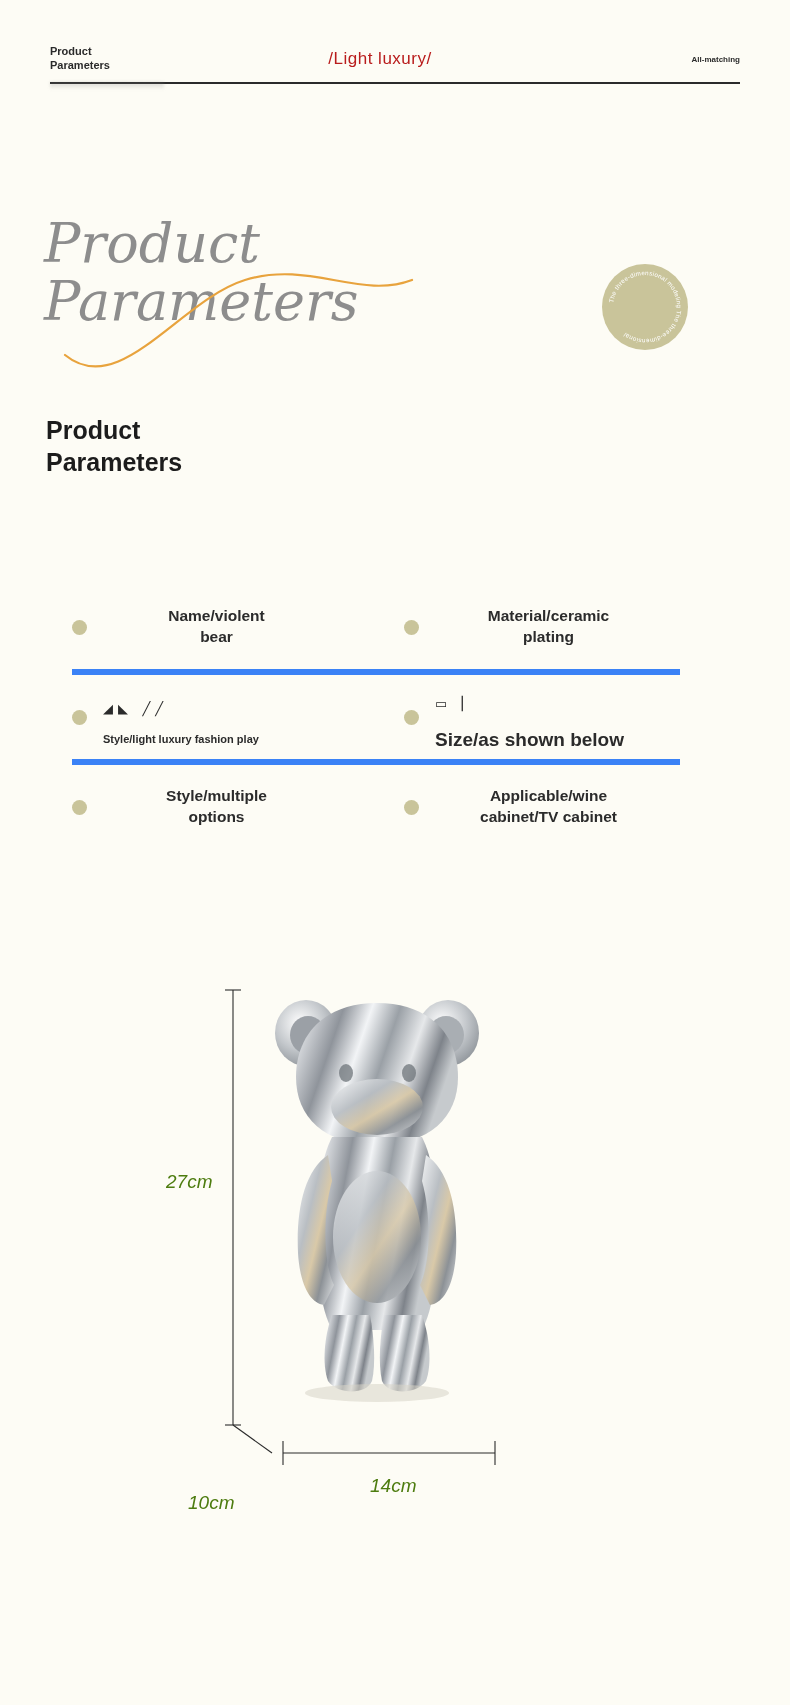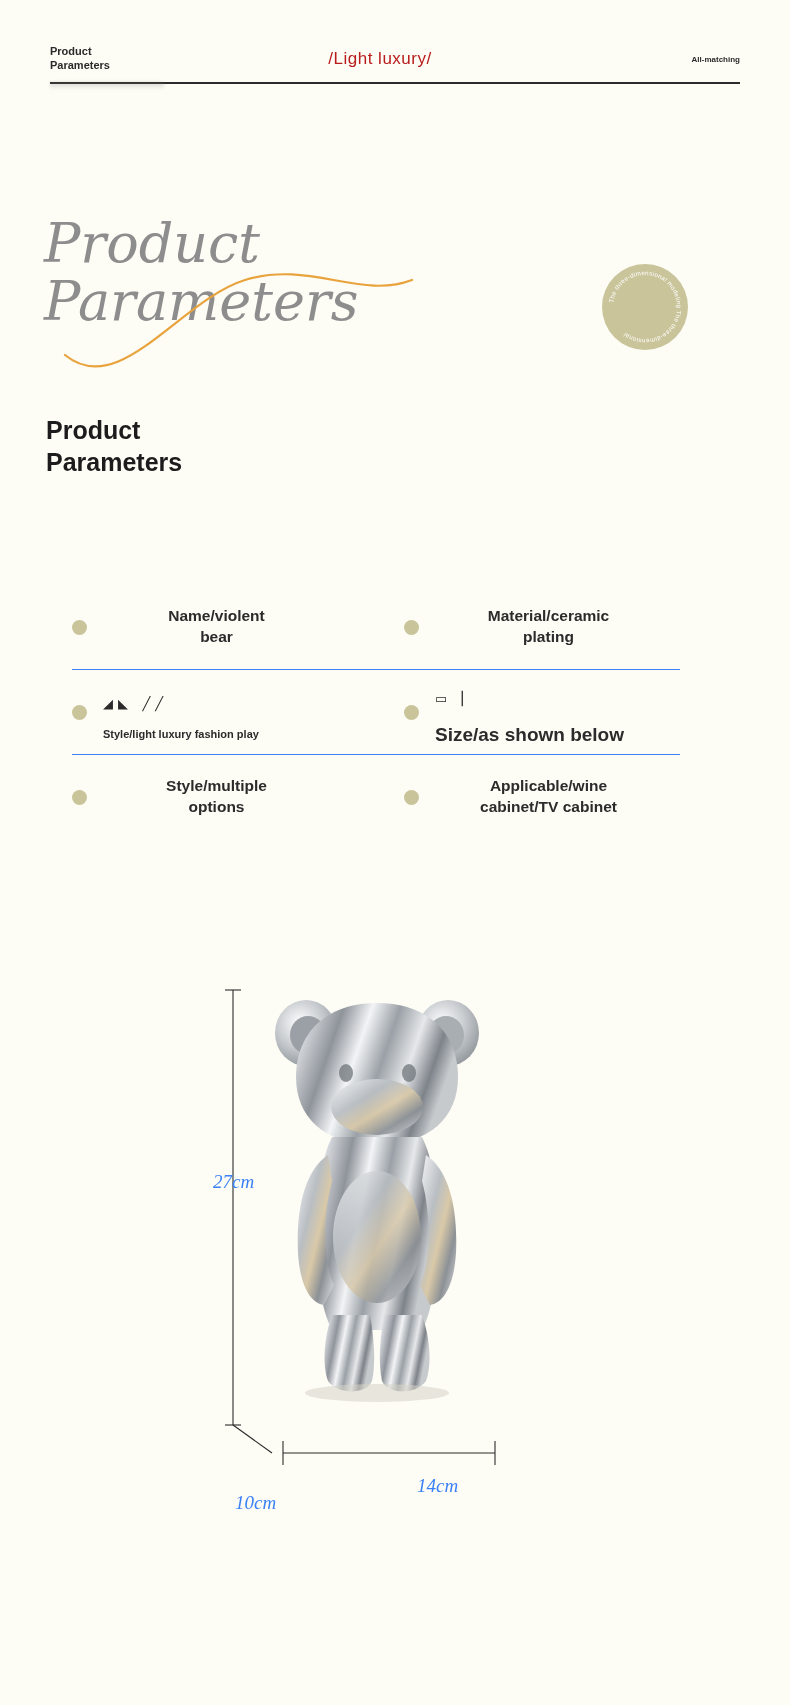--- a/index.html
+++ b/index.html
@@ -115,21 +115,21 @@
     position: absolute;
     top: 585px;
     left: 72px;
     width: 608px;
   }
   .spec-row {
     display: flex;
     align-items: stretch;
     min-height: 84px;
   }
-  .spec-row.bordered { border-bottom: 1px solid #3b82f6; }
+  .spec-row.bordered { border-bottom: 6px solid #3b82f6; }
   .spec-cell {
     flex: 1;
     display: flex;
     align-items: center;
     gap: 16px;
     padding: 6px 0;
   }
   .spec-cell.right { padding-left: 56px; }
   .dot {
     flex: 0 0 auto;
@@ -173,25 +173,24 @@
   }
   .bear-wrap {
     position: absolute;
     left: 262px;
     top: 10px;
     width: 230px;
     height: 420px;
   }
   .dim-label {
     position: absolute;
-    font-family: Liberation Serif, serif;
+    font-family: Liberation Sans, sans-serif;
     font-style: italic;
     font-size: 19px;
-    color: #3b82f6;
-    margin-left: 47px;
+    color: #4d7c0f;
   }
 </style>
 </head>
 <body>
 
 <div class="header">
   <div class="header-left">Product
 Parameters</div>
   <div class="header-center">/Light luxury/</div>
   <div class="header-right">All-matching</div>

